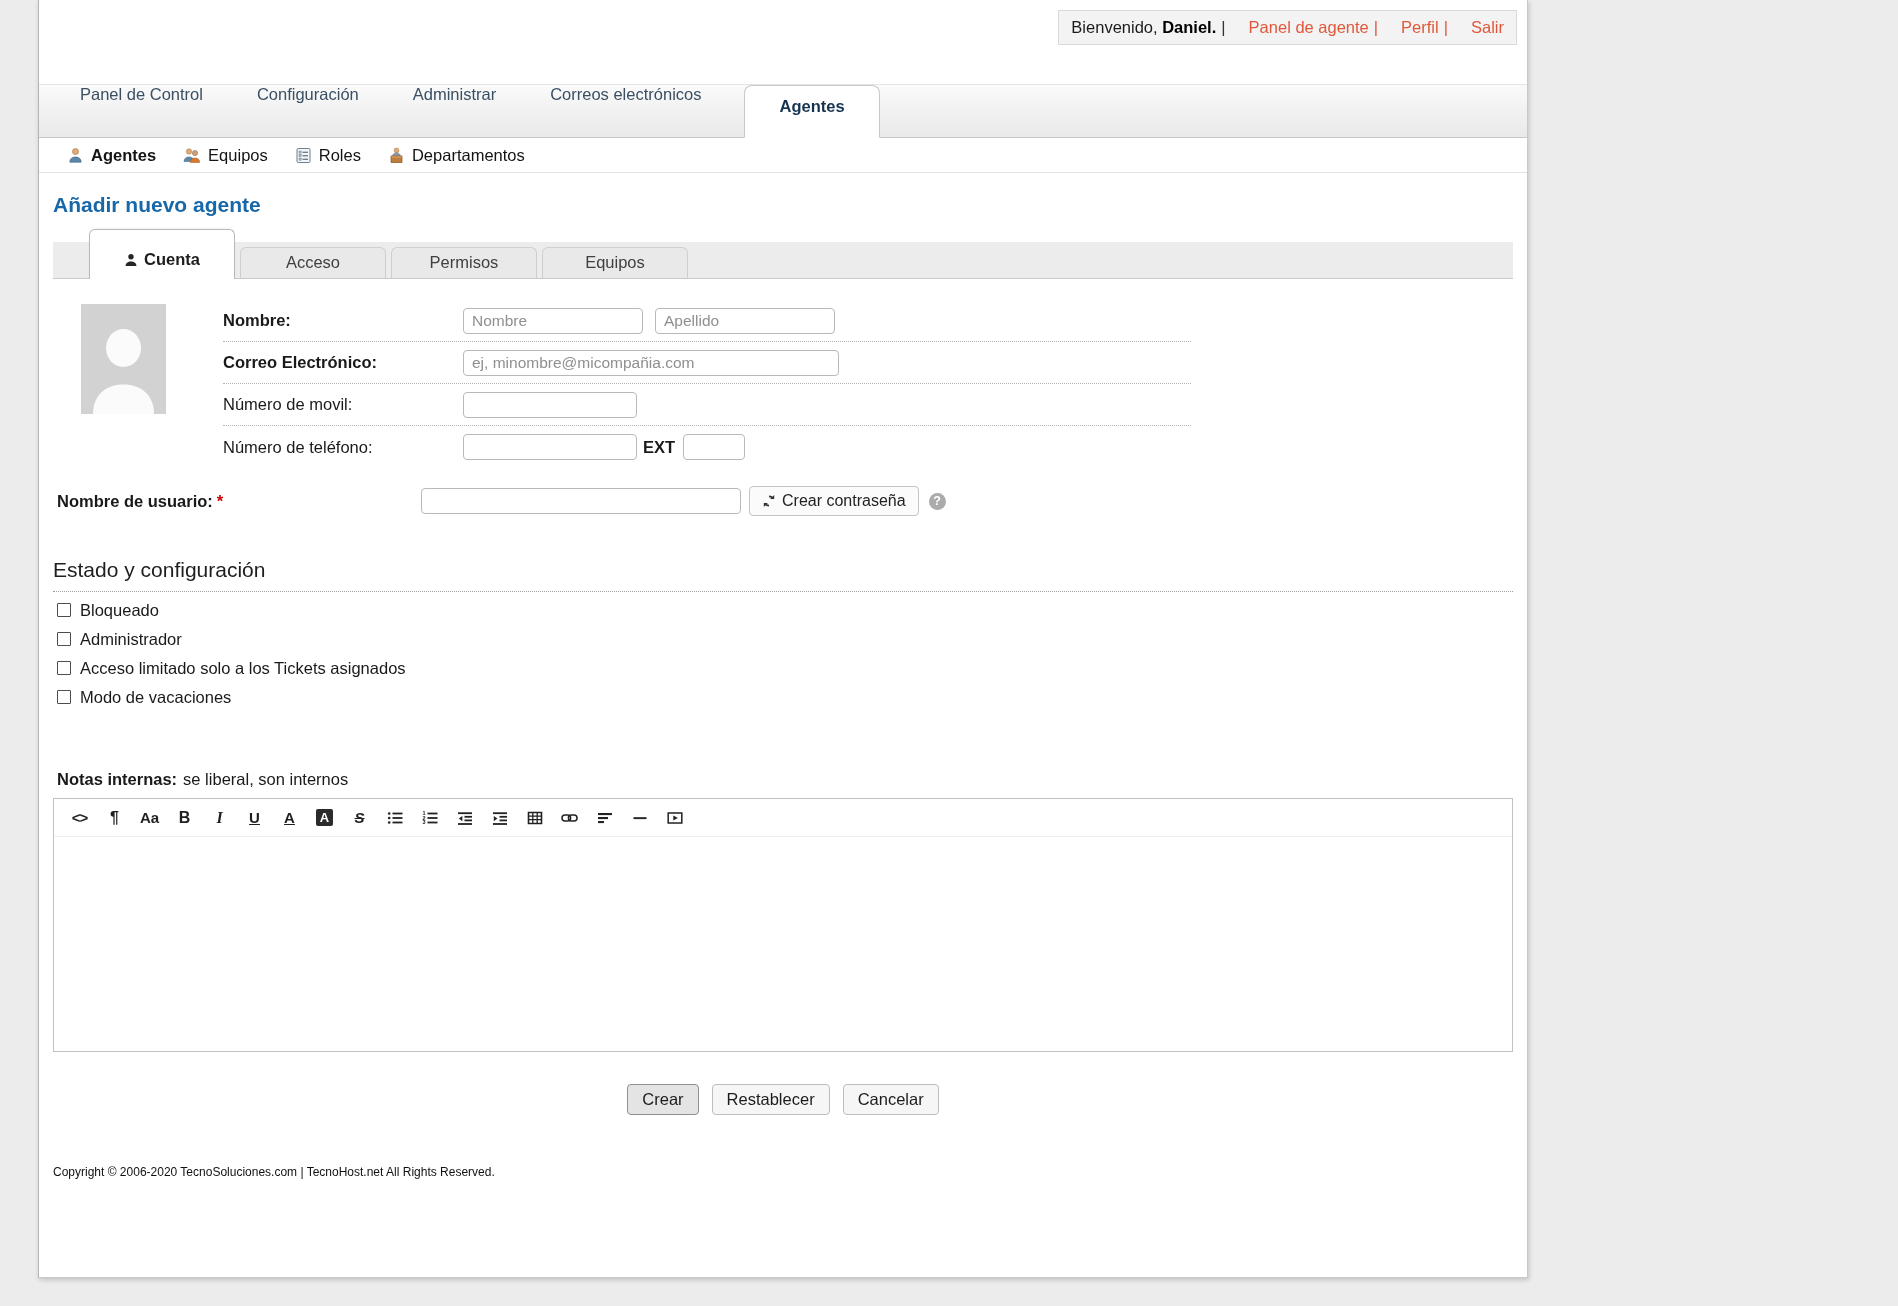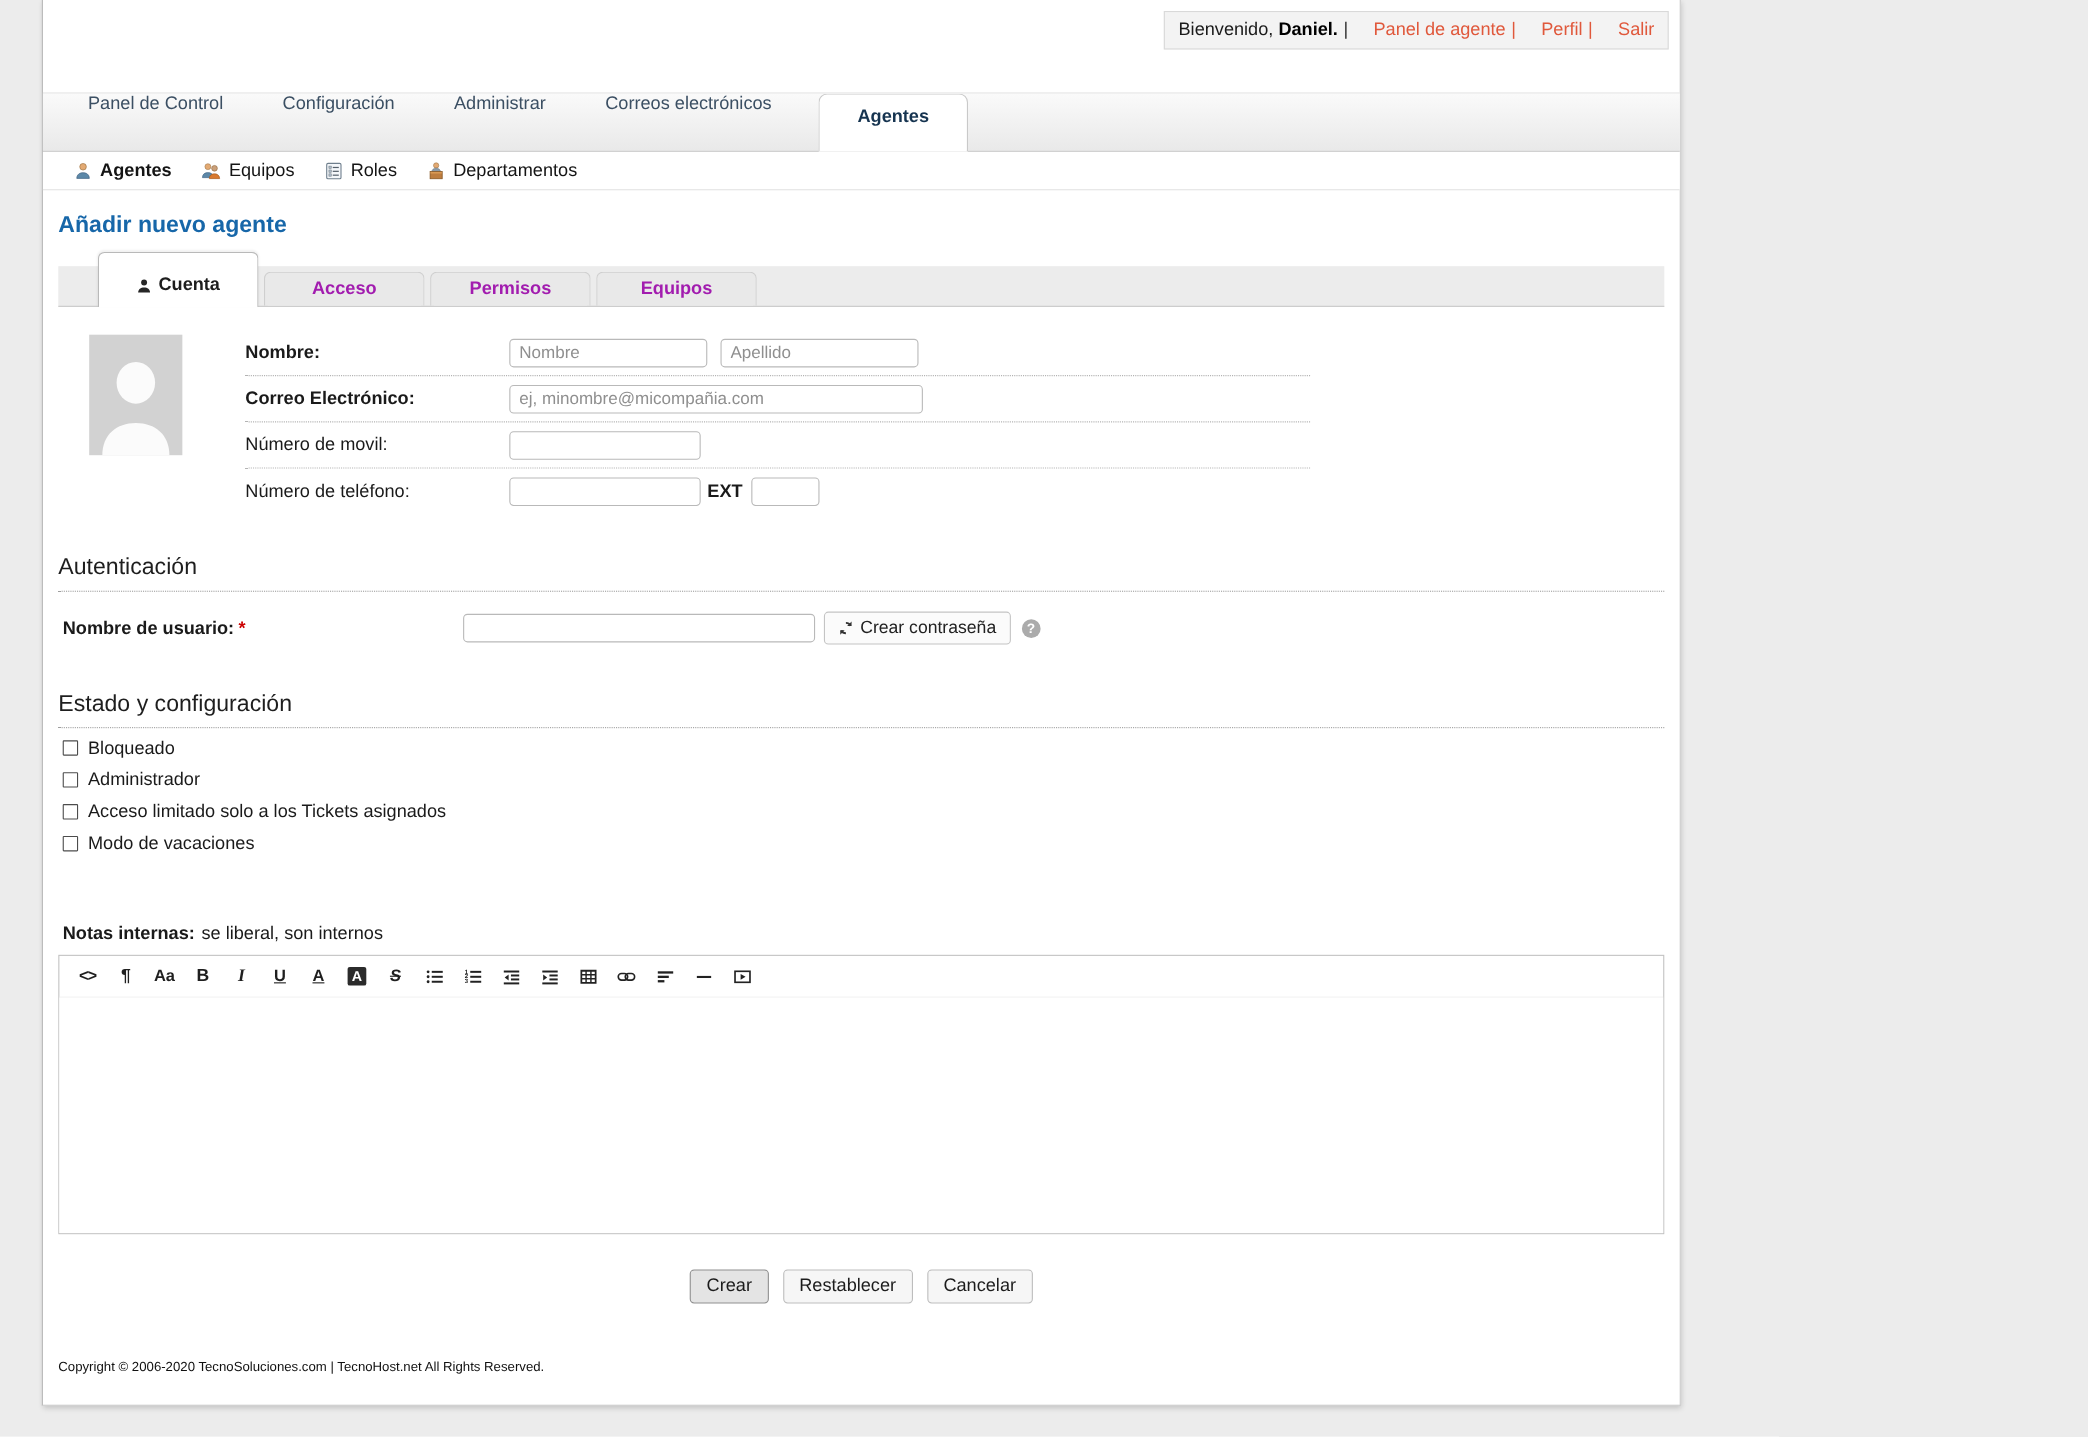--- a/index.html
+++ b/index.html
@@ -66,24 +66,24 @@
   .content { padding:0 14px; }
   .page-title { margin-top:20px; font-size:21px; font-weight:bold; color:#1767a9; }
   
   .form-tabs {
     margin-top:25px; height:37px;
     background:#ececec; border-bottom:1px solid #c9c9c9;
     display:flex; align-items:flex-end; padding-left:36px;
   }
   .form-tab {
     width:146px; text-align:center;
-    font-size:16.5px; color:#a21caf;
+    font-size:16.5px; color:#404040;
     background:#e9e9e9; border:1px solid #cfcfcf; border-bottom:none;
     border-radius:6px 6px 0 0;
-    padding:5px 0 6px; margin-right:5px; cursor:pointer;font-weight:bold;
+    padding:5px 0 6px; margin-right:5px; cursor:pointer;
   }
   .form-tab.active {
     background:#fff; border:1px solid #b9b9b9; border-bottom:none;
     margin-bottom:-1px; padding:20px 0 10px;
     font-weight:bold; color:#1d1d1d;
     display:flex; align-items:center; justify-content:center; gap:6px;
     box-shadow:0 -1px 2px rgba(0,0,0,0.06);
   }
   
   .account-form { display:flex; margin-top:21px; }
@@ -269,21 +269,20 @@
         </div>
         <div class="frow">
           <span class="flabel">Número de teléfono:</span>
           <input type="text" class="in-phone" style="">
           <span class="ext-label">EXT</span>
           <input type="text" class="in-ext" style="">
         </div>
       </div>
     </div>
 
-    <div class="section-heading">Autenticación</div>
     <div class="auth-row">
       <span class="auth-label"><span>Nombre de usuario:</span><span class="req">*</span></span>
       <input type="text" class="in-username" style="">
       <span class="gen-btn">
         <svg width="14" height="14" viewBox="0 0 16 16">
             <path class="st" d="M8 2.6a5.4 5.4 0 0 1 4.8 2.9" stroke-width="2" fill="none" stroke="#333"></path>
             <path d="M13.9 1.2v4.6H9.3z" fill="#333"></path>
             <path class="st" d="M8 13.4a5.4 5.4 0 0 1-4.8-2.9" stroke-width="2" fill="none" stroke="#333"></path>
             <path d="M2.1 14.8v-4.6h4.6z" fill="#333"></path>
           </svg>

